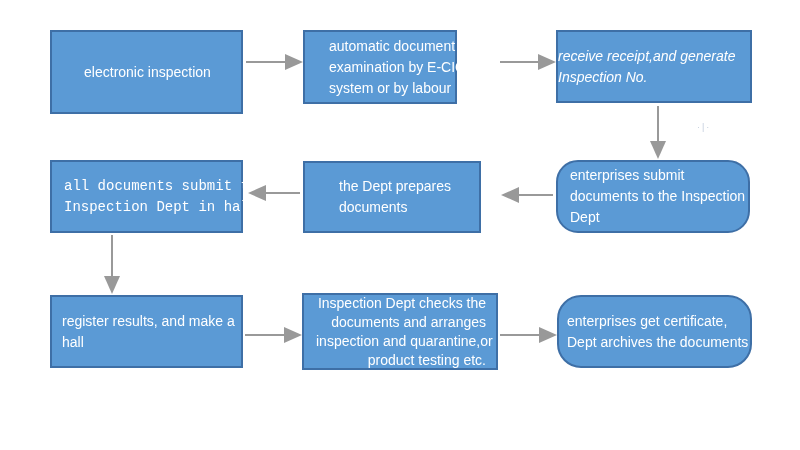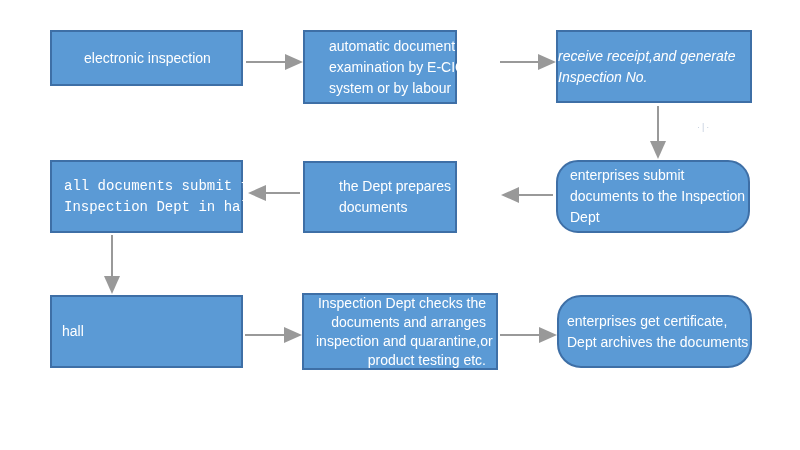--- a/index.html
+++ b/index.html
@@ -32,25 +32,25 @@
     color: var(--box-text, #ffffff);
     font-size: 14px;
     line-height: 21px;
     display: flex;
     flex-direction: column;
     justify-content: center;
     padding: 0 10px 0 12px;
     z-index: 2;
   }
   .box .line { white-space: nowrap; }
-  .b1 { left: 50px;  top: 30px;  width: 193px; height: 56px; align-items: center; text-align: center; }
+  .b1 { left: 50px;  top: 30px;  width: 193px; height: 84px; align-items: center; text-align: center; }
   .b2 { left: 303px; top: 30px;  width: 154px; height: 74px; padding-left: 24px; }
   .b3 { left: 556px; top: 30px;  width: 196px; height: 73px; padding-left: 0; font-style: italic; }
   .b4 { left: 556px; top: 160px; width: 194px; height: 73px; padding-left: 12px; border-radius: 22px; }
-  .b5 { left: 303px; top: 161px; width: 154px; height: 72px; padding-left: 34px; }
+  .b5 { left: 303px; top: 161px; width: 178px; height: 72px; padding-left: 34px; }
   .b6 { left: 50px;  top: 160px; width: 193px; height: 73px; padding-left: 12px; font-family: Liberation Mono, monospace; }
   .b7 { left: 50px;  top: 295px; width: 193px; height: 73px; padding-left: 10px; }
   .b8 { left: 302px; top: 293px; width: 196px; height: 77px; padding-left: 12px; line-height: 19px; text-align: right; }
   .b9 { left: 557px; top: 295px; width: 195px; height: 73px; padding-left: 8px; border-radius: 24px; }
   .faint-mark {
     position: absolute;
     left: 697px;
     top: 122px;
     z-index: 0;
     font-size: 9px;
@@ -106,20 +106,21 @@
     <div class="line">the Dept prepares</div>
     <div class="line">documents</div>
   </div>
 
   <div class="box b6">
     <div class="line">all documents submit to the</div>
     <div class="line">Inspection Dept in hall</div>
   </div>
 
   <div class="box b7">
+    <div class="line">register results, and make a</div>
     <div class="line">hall</div>
   </div>
 
   <div class="box b8">
     <div class="line">Inspection Dept checks the</div>
     <div class="line">documents and arranges</div>
     <div class="line">inspection and quarantine,or</div>
     <div class="line">product testing etc.</div>
   </div>
 

